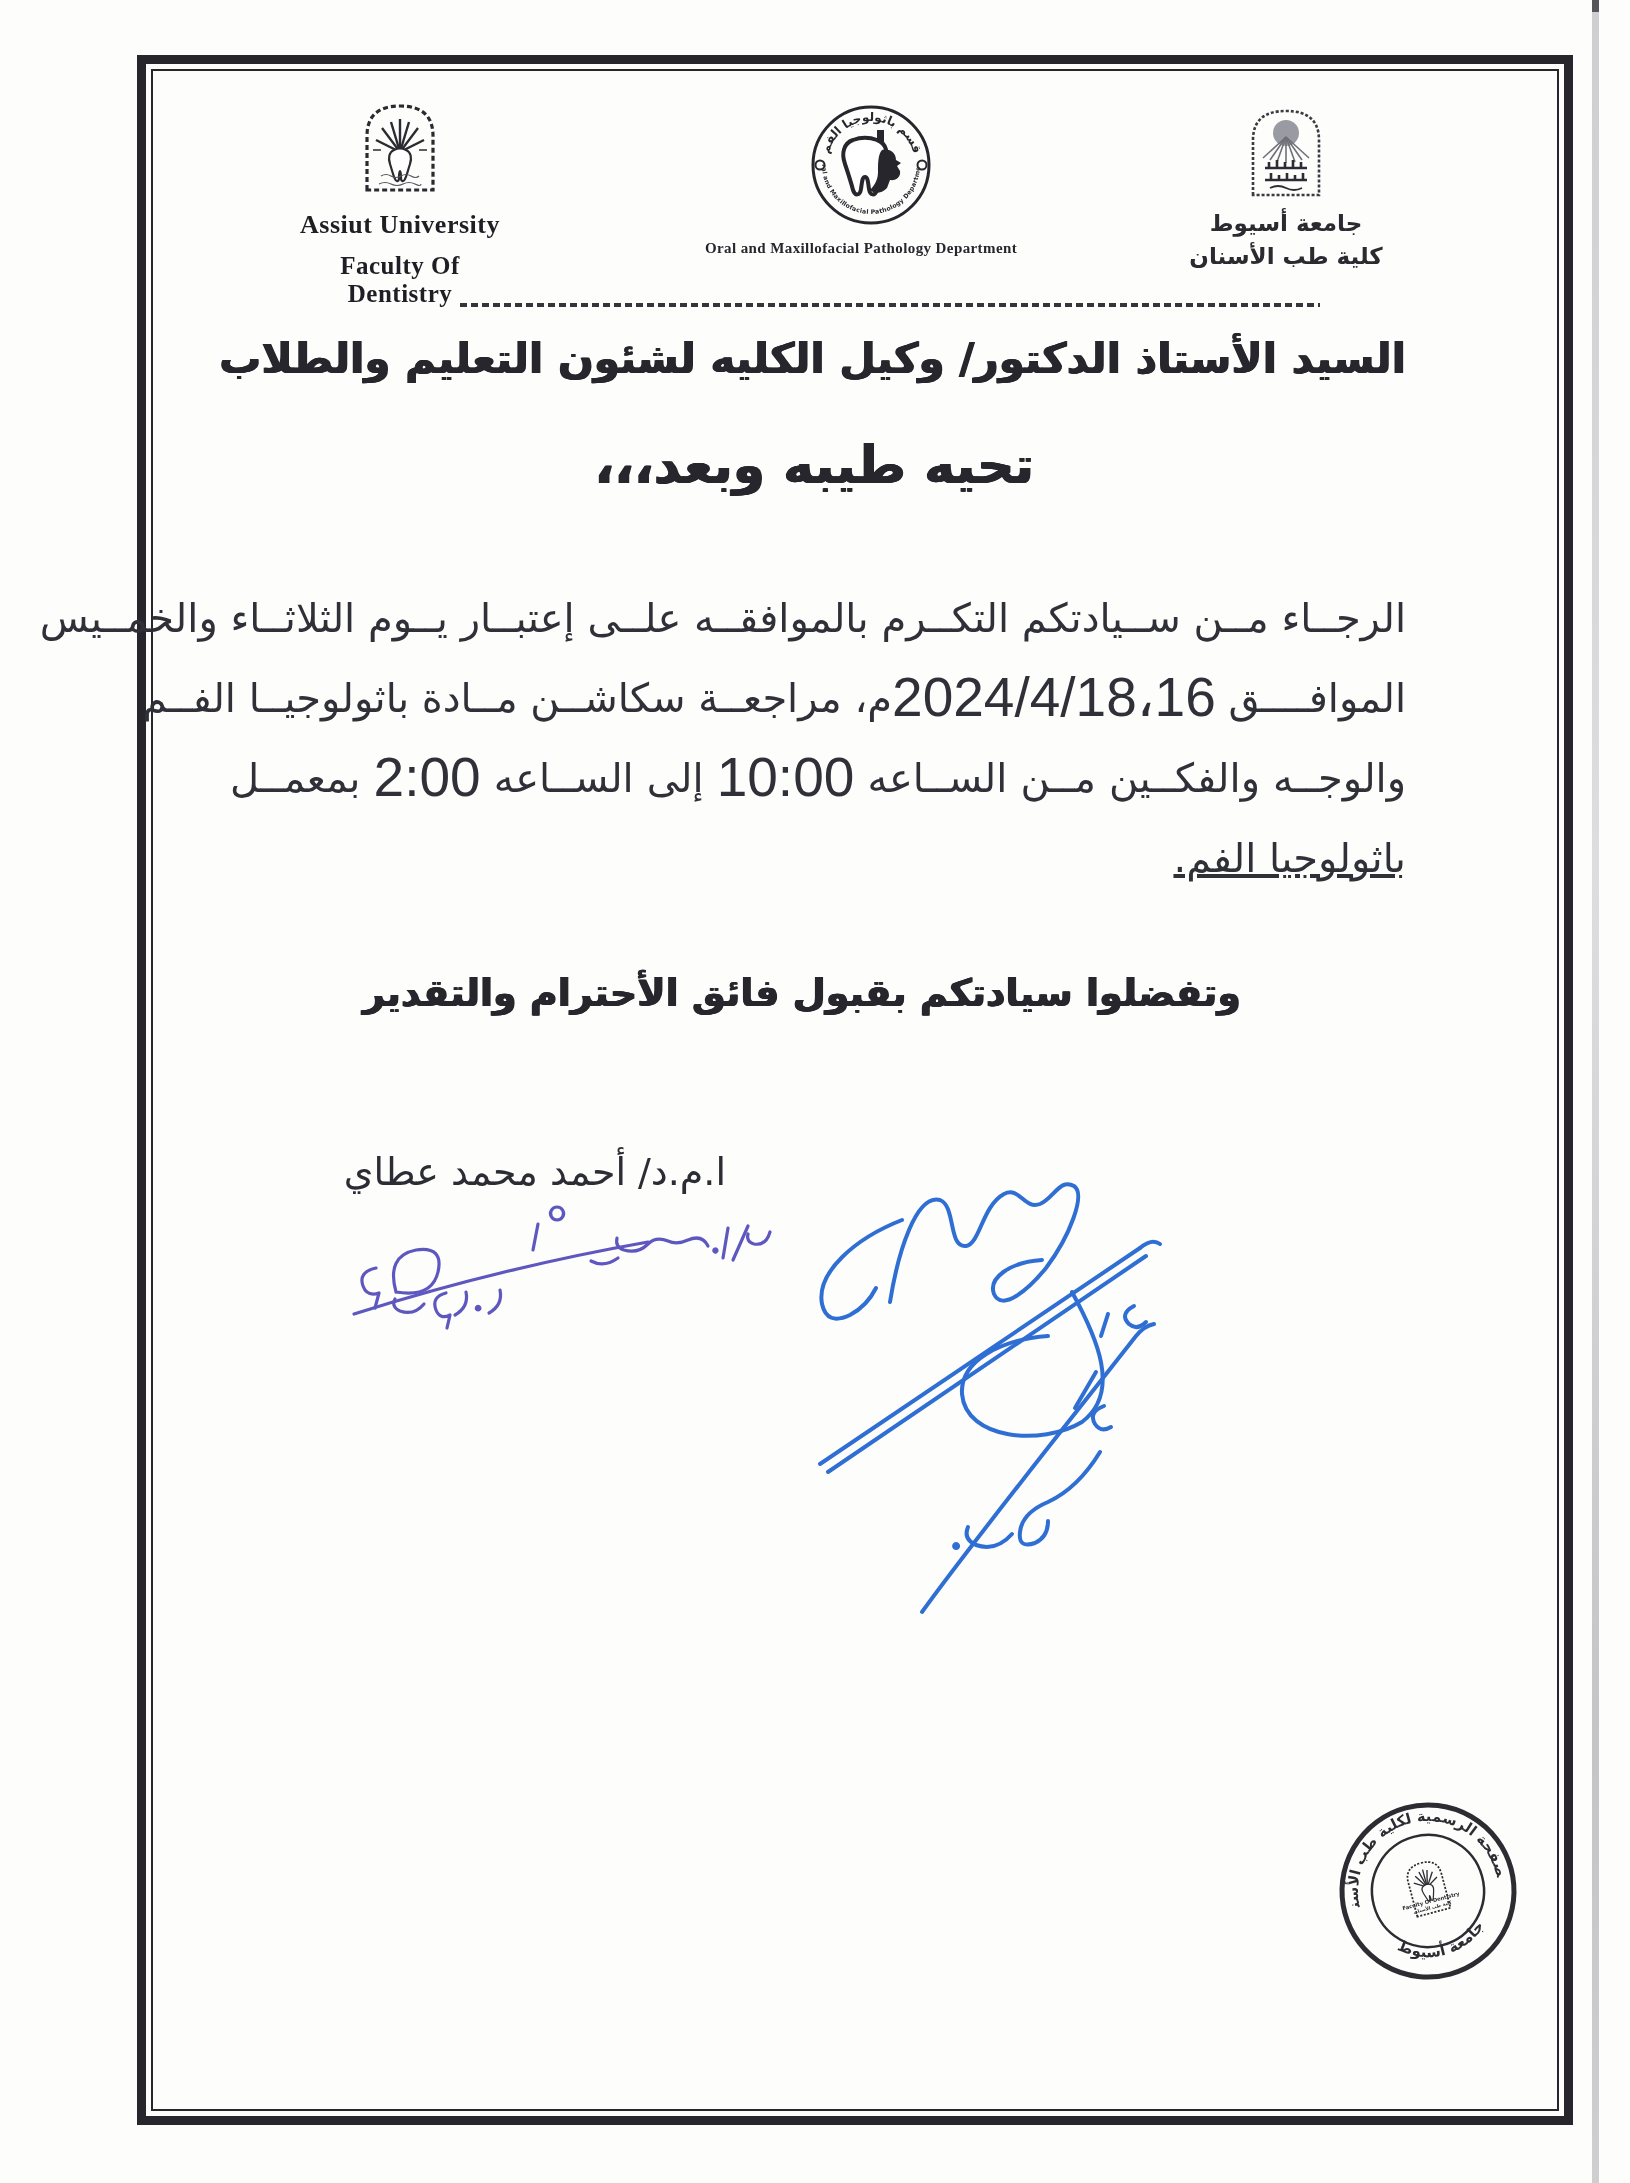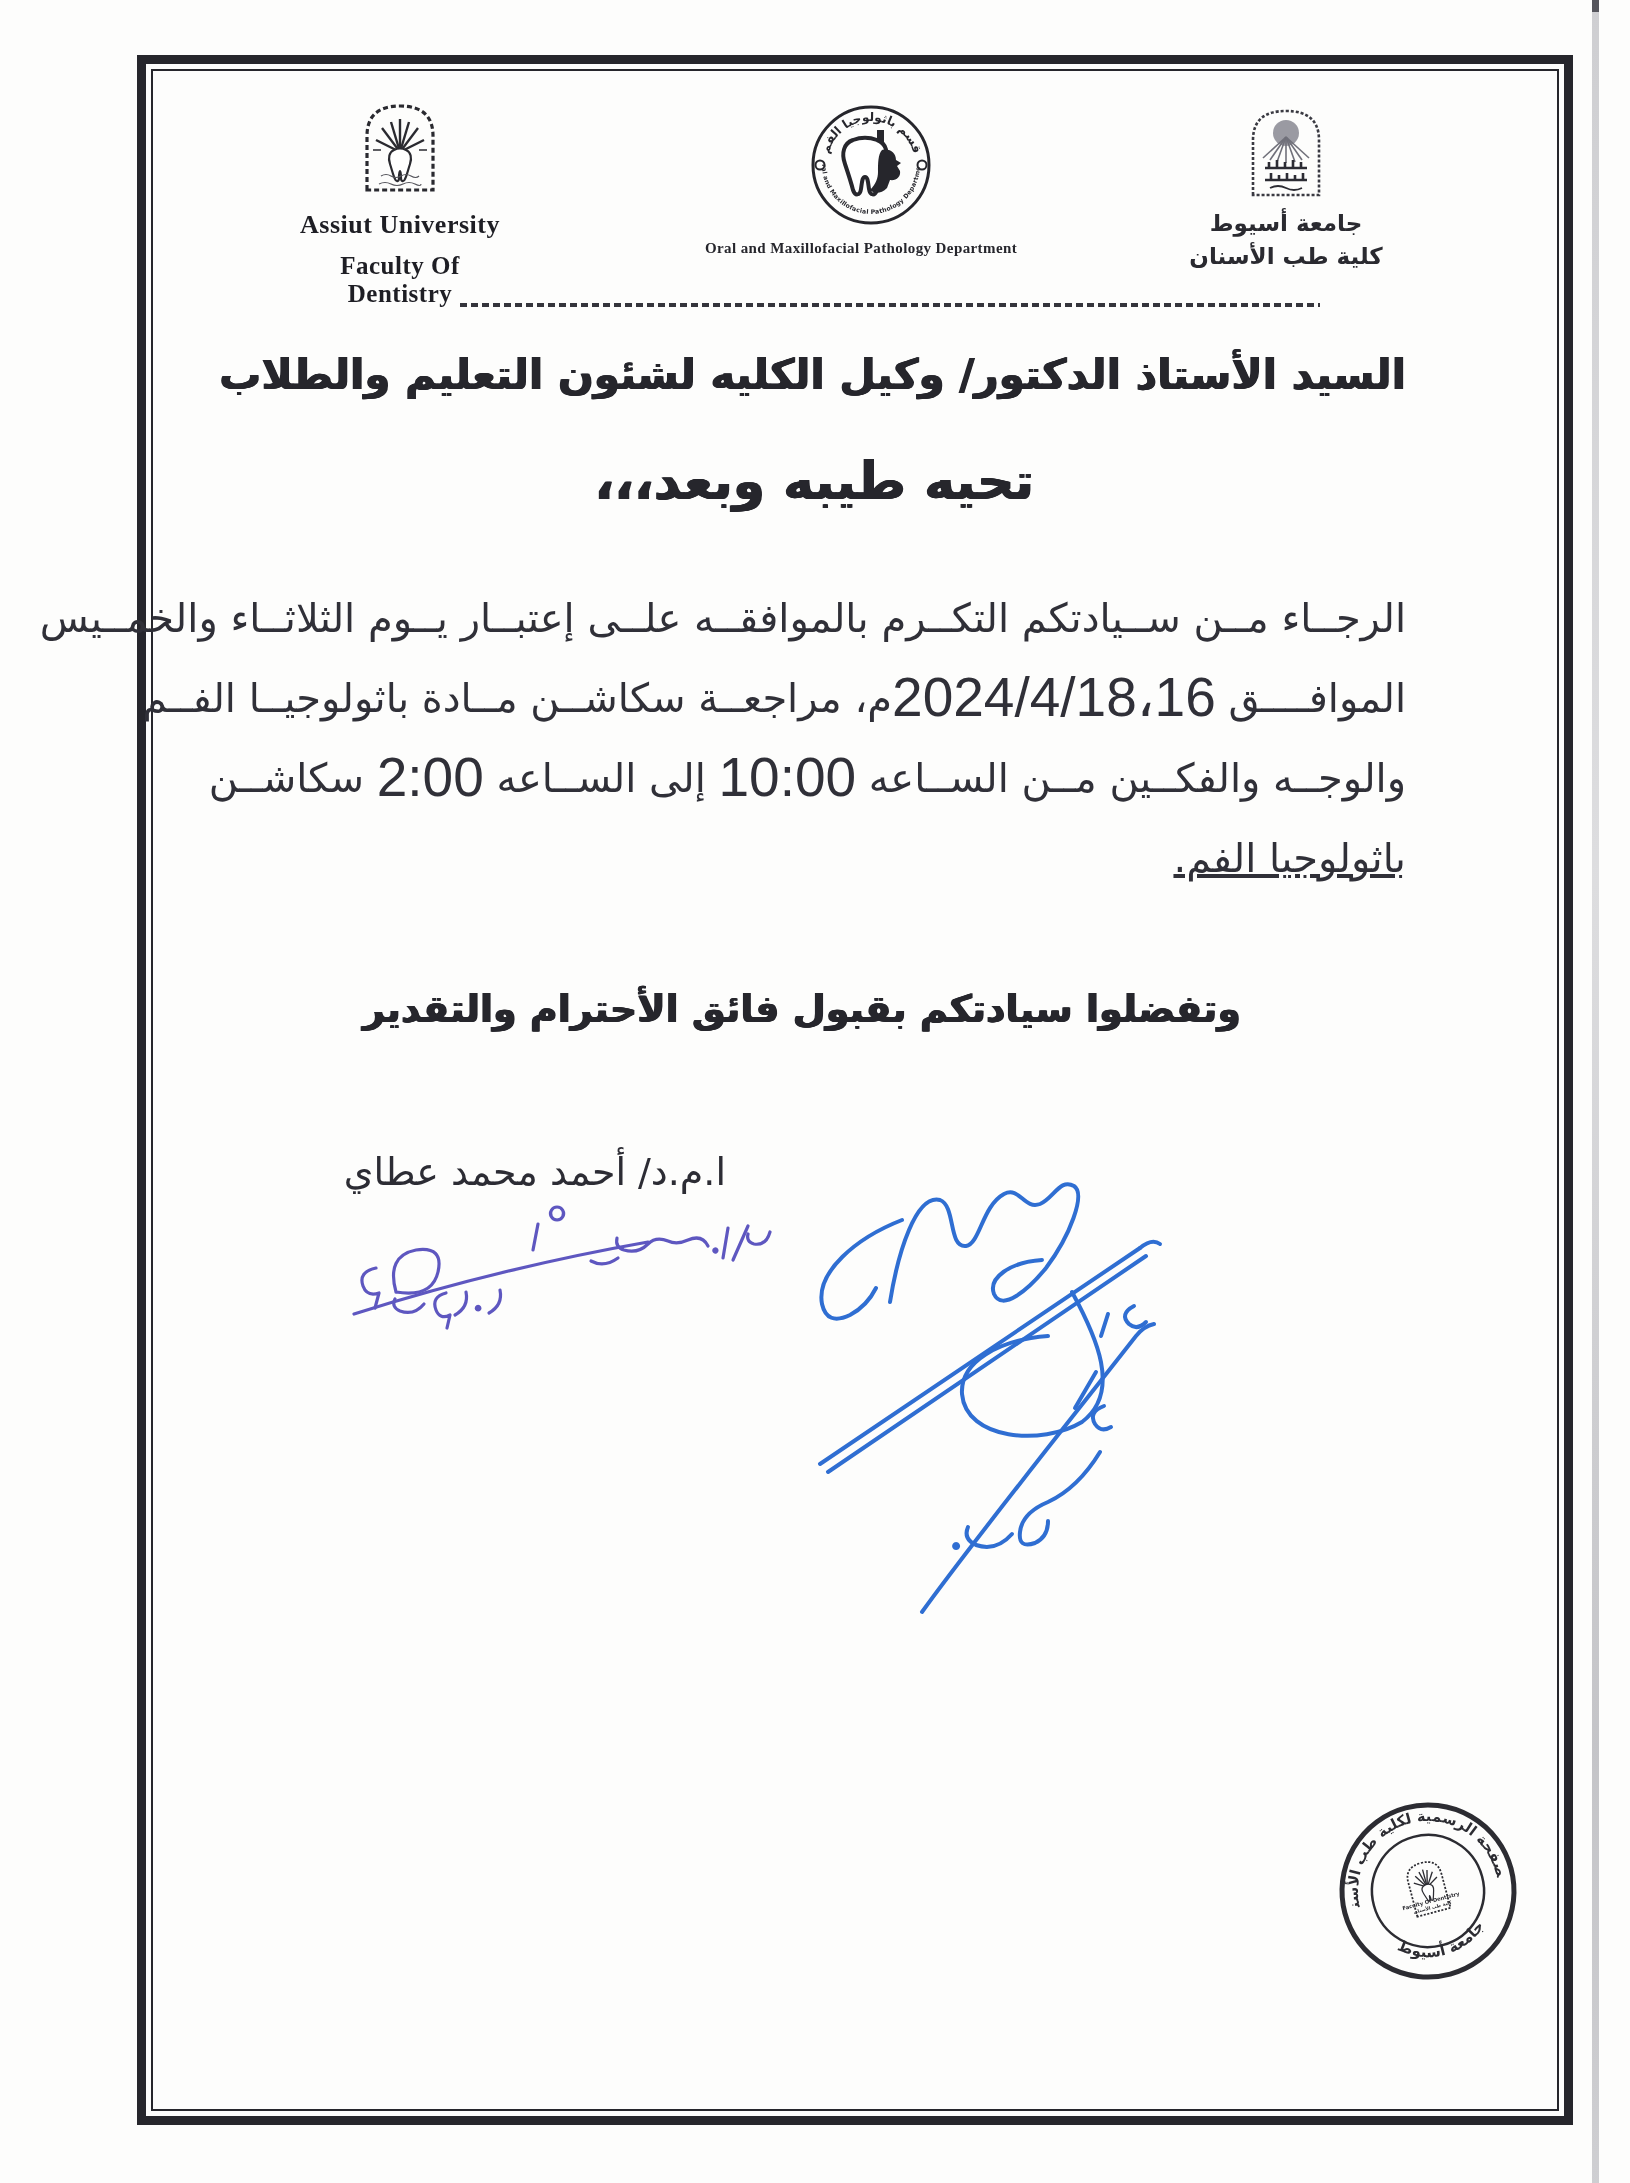--- a/index.html
+++ b/index.html
@@ -25,21 +25,21 @@
        font-family:"Liberation Serif",serif;font-weight:bold;font-size:15px;color:#26262c;letter-spacing:.4px;}
   .hdr-right{position:absolute;left:1186px;top:106px;width:200px;text-align:center;direction:rtl;}
   .hdr-right svg{display:block;margin:0 auto;}
   .ar-title{font-size:23px;font-weight:bold;color:#2a2a30;margin-top:12px;}
   .ar-sub{font-size:23px;font-weight:bold;color:#2a2a30;margin-top:7px;}
   
   .dashes{position:absolute;left:460px;top:303px;width:860px;height:4px;
      background:repeating-linear-gradient(90deg,#35353c 0 7px,transparent 7px 11px);}
   
   .calli{direction:rtl;font-weight:700;color:var(--ink);
-         text-shadow:.7px 0 0 currentColor,-.7px 0 0 currentColor;white-space:nowrap;margin-top:16px;}
+         text-shadow:.7px 0 0 currentColor,-.7px 0 0 currentColor;white-space:nowrap;}
   .salutation{position:absolute;right:224px;top:328px;font-size:42px;line-height:62px;}
   .greeting{position:absolute;right:596px;top:434px;font-size:52px;line-height:62px;}
   .closing{position:absolute;right:389px;top:960px;font-size:38px;line-height:66px;}
   .signer-title{position:absolute;right:755px;top:1064px;font-size:33px;line-height:60px;}
   .signer-name{position:absolute;right:904px;top:1150px;font-size:38px;direction:rtl;color:#2c2c34;white-space:nowrap;margin-left:8px;}
   
   .body-par{position:absolute;left:230px;top:578px;width:1176px;direction:rtl;color:var(--body-text);}
   .body-line{font-size:40px;height:80px;line-height:80px;text-align:justify;text-align-last:justify;white-space:nowrap;}
   .body-line.last{text-align:center;text-align-last:right;text-decoration:underline;}
   .num{font-family:Liberation Sans, sans-serif;font-size:55px;line-height:0;vertical-align:-4px;
@@ -137,21 +137,21 @@
   </div>
 
   <div class="dashes"></div>
 
   <div class="calli salutation">السيد الأستاذ الدكتور/ وكيل الكليه لشئون التعليم والطلاب</div>
   <div class="calli greeting">تحيه طيبه وبعد،،،</div>
 
   <div class="body-par">
     <div class="body-line">الرجــاء مــن ســيادتكم التكــرم بالموافقــه علــى إعتبــار يــوم الثلاثــاء والخمــيس</div>
     <div class="body-line"><span>الموافــــق </span><span class="num">2024/4/18،16</span><span>م، مراجعــة سكاشــن مــادة باثولوجيــا الفــم</span></div>
-    <div class="body-line"><span>والوجــه والفكــين مــن الســاعه </span><span class="num">10:00</span><span> إلى الســاعه </span><span class="num">2:00</span><span> سكاشــن</span></div>
+    <div class="body-line"><span>والوجــه والفكــين مــن الســاعه </span><span class="num">10:00</span><span> إلى الســاعه </span><span class="num">2:00</span><span> بمعمــل</span></div>
     <div class="body-line last">باثولوجيا الفم.</div>
   </div>
 
   <div class="calli closing">وتفضلوا سيادتكم بقبول فائق الأحترام والتقدير</div>
   <div class="signer-name">ا.م.د/ أحمد محمد عطاي</div>
 
   <svg class="signatures" viewBox="0 0 1000 520">
     <g fill="none" stroke="var(--signature-purple)" stroke-width="3.2" stroke-linecap="round" stroke-linejoin="round">
       <path d="M520,92 q-4,14 -16,12 q-8,-2 -6,-10"></path>
       <path d="M498,86 l-15,34"></path>

